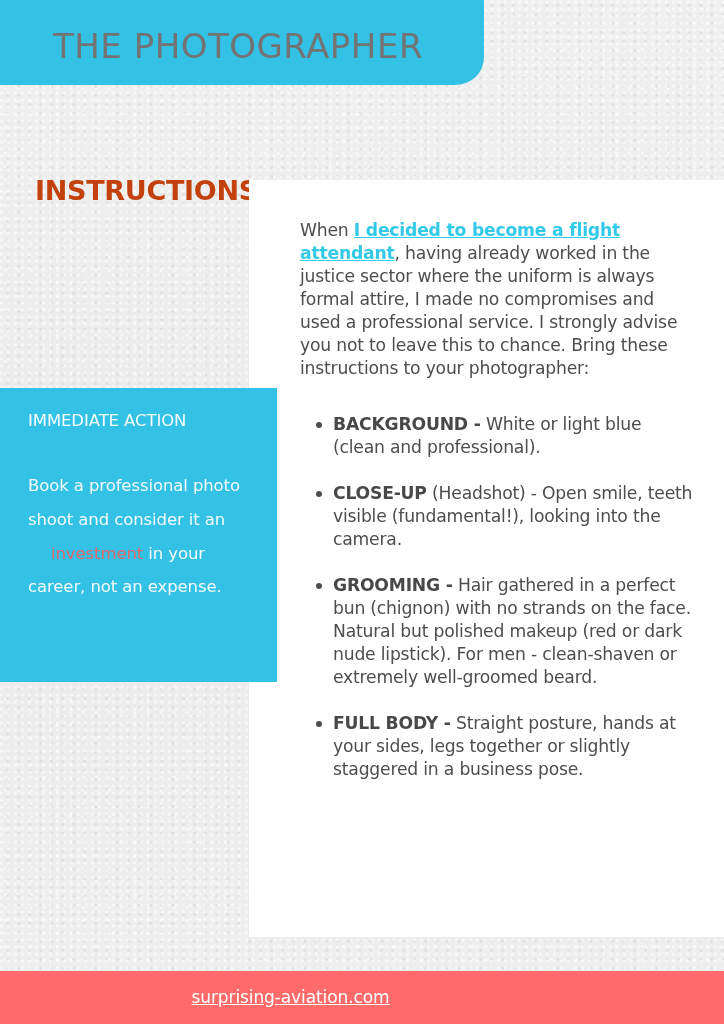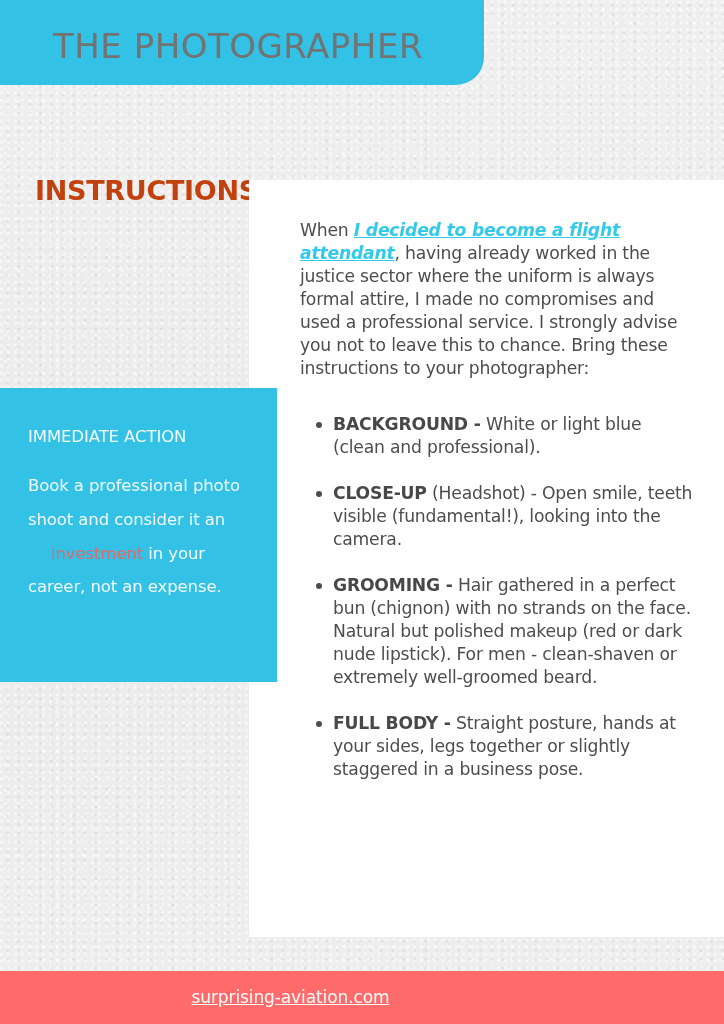--- a/index.html
+++ b/index.html
@@ -59,21 +59,20 @@
       left: 300px; top: 219px;
       width: 392px;
       font-size: 17.2px;
       line-height: 23px;
       color: #4d4d4d;
       letter-spacing: -0.2px;
     }
     .intro a {
       color: #33c9e8;
       font-weight: bold;
-      font-style: italic;
       text-decoration: underline;
     }
 
     .bullet-list {
       position: absolute;
       left: 316px; top: 413px;
       width: 382px;
       list-style: none;
     }
     .bullet-item {
@@ -95,21 +94,21 @@
     .bullet-item b { color: #484848; }
 
     .action-box {
       position: absolute;
       left: 0; top: 388px;
       width: 277px; height: 294px;
       background: #33c1e6;
     }
     .action-heading {
       position: absolute;
-      left: 28px; top: 427px;
+      left: 28px; top: 411px;
       font-size: 16.5px;
       color: #f4fbfe;
       white-space: nowrap;
       letter-spacing: -0.1px;
     }
     .action-text {
       position: absolute;
       left: 28px; top: 469px;
       width: 232px;
       font-size: 16.5px;

